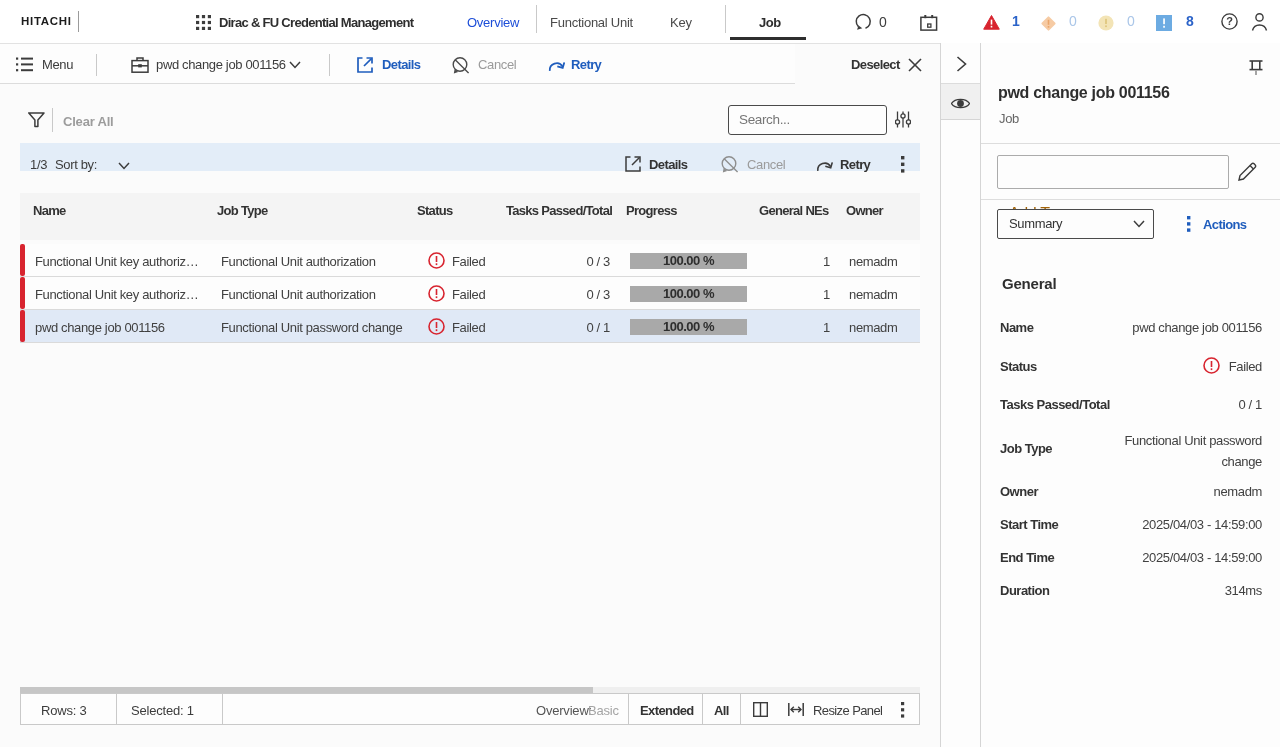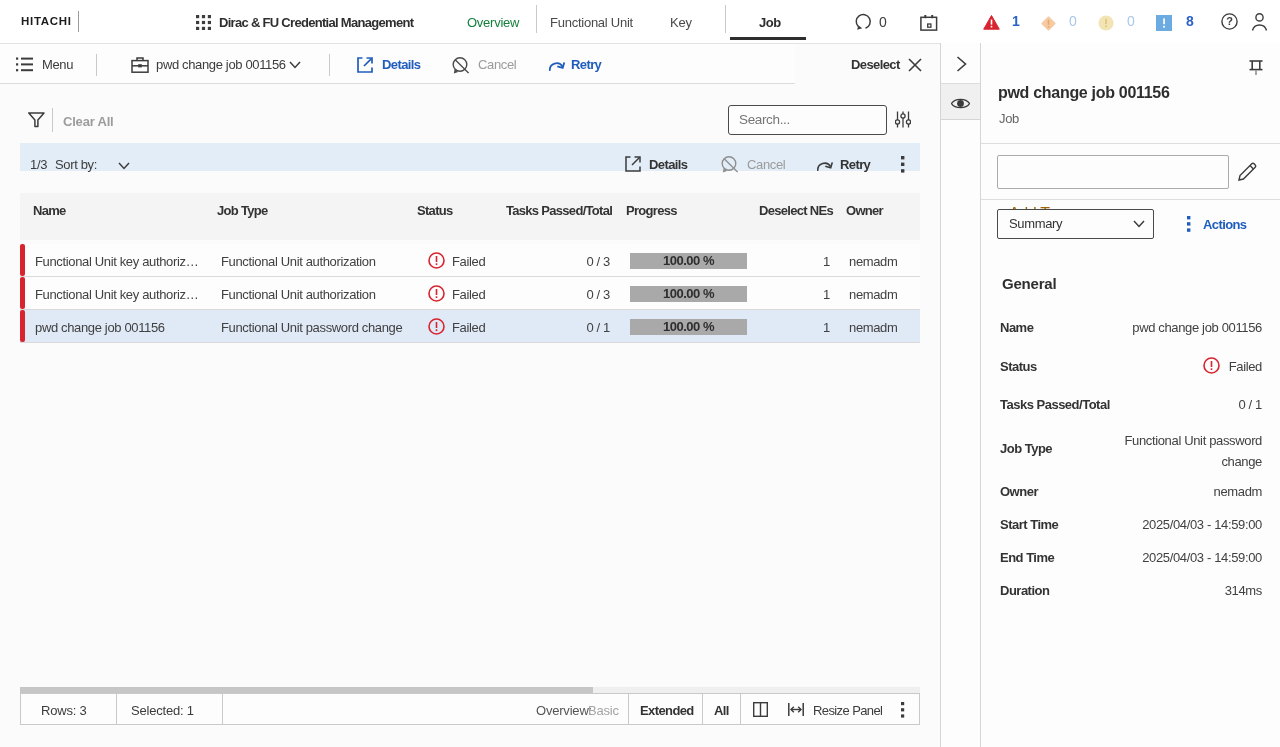--- a/index.html
+++ b/index.html
@@ -42,21 +42,21 @@
         <rect x="11.8" y="0" width="3.2" height="3.2"></rect>
       <rect x="0" y="5.9" width="3.2" height="3.2"></rect>
         <rect x="5.9" y="5.9" width="3.2" height="3.2"></rect>
         <rect x="11.8" y="5.9" width="3.2" height="3.2"></rect>
       <rect x="0" y="11.8" width="3.2" height="3.2"></rect>
         <rect x="5.9" y="11.8" width="3.2" height="3.2"></rect>
         <rect x="11.8" y="11.8" width="3.2" height="3.2"></rect>
     </g>
   </svg>
   <div class="abs" style="left:219px; top:15px; font-size:13px; font-weight:bold; letter-spacing:-0.7px; color:#2e2e2e;">Dirac &amp; FU Credential Management</div>
-  <div class="abs" style="left:467px; top:15px; font-size:13px; letter-spacing:-0.25px; color:#15803d;text-align:center;">Overview</div>
+  <div class="abs" style="left:467px; top:15px; font-size:13px; letter-spacing:-0.25px; color:#1d4ed8;text-align:center;">Overview</div>
   <div class="vsep" style="left:536px; top:5px; height:28px;"></div>
   <div class="abs" style="left:550px; top:15px; font-size:13px; letter-spacing:-0.25px; color:#4a4a4a;">Functional Unit</div>
   <div class="abs" style="left:670px; top:15px; font-size:13px; letter-spacing:-0.25px; color:#4a4a4a;">Key</div>
   <div class="vsep" style="left:725px; top:5px; height:28px;"></div>
   <div class="abs" style="left:759px; top:15px; font-size:13px; font-weight:bold; letter-spacing:-0.5px; color:#2e2e2e;">Job</div>
   <div class="abs" style="left:730px; top:37px; width:76px; height:3px; background:#2e2e2e;"></div>
 
   <svg class="abs" style="left:854px; top:12px;" width="19" height="19" viewBox="0 0 19 19">
     <path d="M4.4 14.6 A7 7 0 1 1 11.5 16.2" fill="none" stroke="#3c3c3c" stroke-width="1.5"></path>
     <path d="M3.1 17.8 L4.5 13.4 L8.3 16.2 Z" fill="#3c3c3c"></path>
@@ -215,21 +215,21 @@
       </g>
   </svg>
 </div>
 
 <div id="thead">
   <div class="hcell" style="left:13px;">Name</div>
   <div class="hcell" style="left:197px;">Job Type</div>
   <div class="hcell" style="left:397px;">Status</div>
   <div class="hcell" style="left:486px;">Tasks Passed/Total</div>
   <div class="hcell" style="left:606px;">Progress</div>
-  <div class="hcell" style="left:739px;">Deselect NEs</div>
+  <div class="hcell" style="left:739px;">General NEs</div>
   <div class="hcell" style="left:826px;">Owner</div>
 </div>
 
 <div class="row" style="top:244px;">
   <div class="red"></div>
   <div class="cell" style="left:15px; width:166px; overflow:hidden; text-overflow:ellipsis;">Functional Unit key authorizationnn</div>
   <div class="cell" style="left:201px;">Functional Unit authorization</div>
   <svg class="erric" style="left:408px; top:8px;" width="17" height="17" viewBox="0 0 17 17">
     <circle cx="8.5" cy="8.5" r="7.5" fill="none" stroke="#d8242f" stroke-width="1.6"></circle>
     <rect x="7.7" y="4" width="1.6" height="6" fill="#d8242f"></rect>

